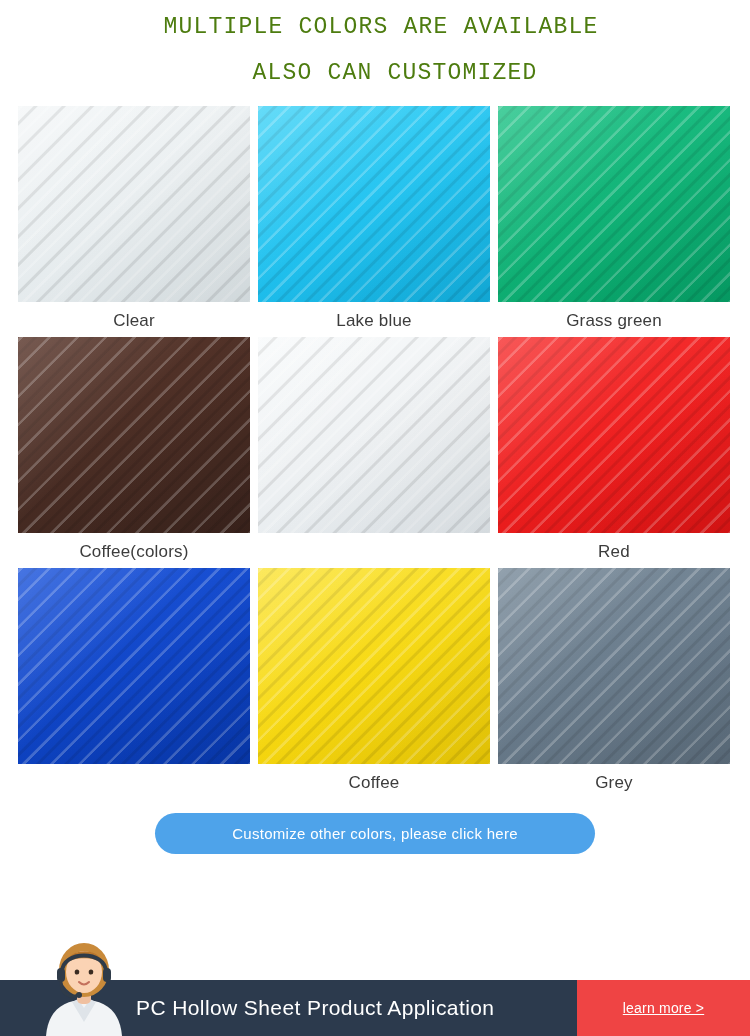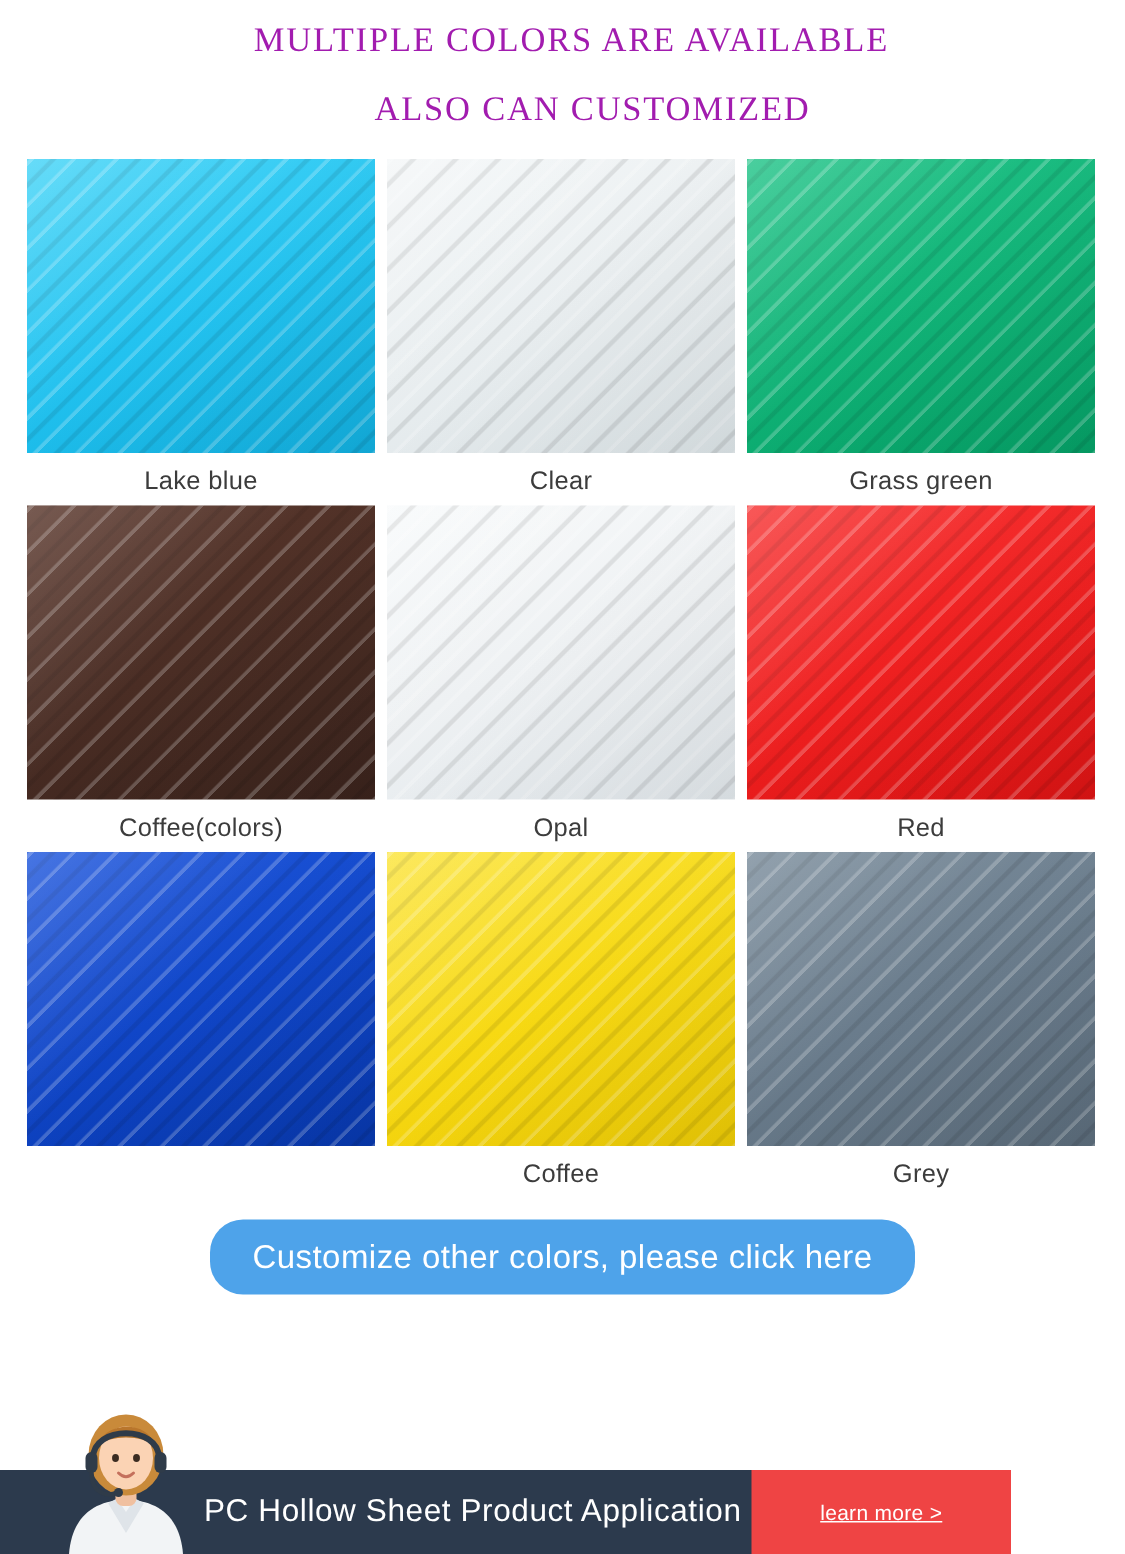--- a/index.html
+++ b/index.html
@@ -21,22 +21,22 @@
     position: relative;
     background: #fff;
   }
 
   
   .headings {
     padding-top: 10px;
     text-align: center;
   }
   .heading-line {
-    font-family: Liberation Serif, serif;
-    color: #a21caf;
+    font-family: Liberation Mono, monospace;
+    color: #4d7c0f;
     letter-spacing: 1.2px;
     padding-left: 12px;
   }
   .heading-1 {
     font-size: 23px;
     line-height: 34px;
   }
   .heading-2 {
     font-size: 23px;
     line-height: 34px;
@@ -94,36 +94,36 @@
 
   
   .cta-wrap {
     margin-top: 14px;
     display: flex;
     justify-content: center;
   }
   .cta {
     background: #4ea3ea;
     color: #ffffff;
-    font-size: 22px;
+    font-size: 15px;
     border: none;
     border-radius: 22px;
     padding: 12px 28px;
     min-width: 440px;
     text-align: center;
     cursor: pointer;
     letter-spacing: 0.3px;
   }
 
   
   .footer {
     position: absolute;
     left: 0;
     bottom: 0;
-    width: 674px;
+    width: 750px;
     height: 56px;
     background: #2c3a4d;
     display: flex;
     align-items: center;
   }
   .footer-title {
     flex: 1;
     color: #ffffff;
     font-size: 21px;
     padding-left: 136px;
@@ -160,53 +160,52 @@
 
 <div class="page">
 
   <div class="headings">
     <div class="heading-line heading-1">MULTIPLE COLORS ARE AVAILABLE</div>
     <div class="heading-line heading-2">ALSO CAN CUSTOMIZED</div>
   </div>
 
   <div class="grid">
       <div class="cell">
+        <div class="swatch" style="background: linear-gradient(160deg, rgb(244, 247, 248) 0%, rgb(233, 238, 240) 52%, rgb(221, 229, 232) 100%);">
+          <div class="stripes"></div>
+          <div class="sheen"></div>
+        </div>
+        <div class="caption">Clear</div>
+      </div>
+      <div class="cell">
         <div class="swatch" style="background: linear-gradient(160deg, rgb(69, 212, 247) 0%, rgb(35, 195, 240) 52%, rgb(18, 176, 224) 100%);">
           <div class="stripes"></div>
           <div class="sheen"></div>
         </div>
         <div class="caption">Lake blue</div>
       </div>
       <div class="cell">
-        <div class="swatch" style="background: linear-gradient(160deg, rgb(244, 247, 248) 0%, rgb(233, 238, 240) 52%, rgb(221, 229, 232) 100%);">
-          <div class="stripes"></div>
-          <div class="sheen"></div>
-        </div>
-        <div class="caption">Clear</div>
-      </div>
-      <div class="cell">
         <div class="swatch" style="background: linear-gradient(160deg, rgb(35, 196, 137) 0%, rgb(17, 179, 119) 52%, rgb(5, 161, 103) 100%);">
           <div class="stripes"></div>
           <div class="sheen"></div>
         </div>
         <div class="caption">Grass green</div>
       </div>
       <div class="cell">
         <div class="swatch" style="background: linear-gradient(160deg, rgb(90, 55, 44) 0%, rgb(74, 45, 36) 52%, rgb(58, 35, 28) 100%);">
           <div class="stripes"></div>
           <div class="sheen"></div>
         </div>
         <div class="caption">Coffee(colors)</div>
       </div>
       <div class="cell">
         <div class="swatch" style="background: linear-gradient(160deg, rgb(248, 250, 251) 0%, rgb(238, 241, 243) 52%, rgb(226, 232, 236) 100%);">
           <div class="stripes"></div>
           <div class="sheen"></div>
         </div>
-        <div class="caption">Opal</div>
       </div>
       <div class="cell">
         <div class="swatch" style="background: linear-gradient(160deg, rgb(247, 52, 52) 0%, rgb(239, 32, 32) 52%, rgb(221, 20, 20) 100%);">
           <div class="stripes"></div>
           <div class="sheen"></div>
         </div>
         <div class="caption">Red</div>
       </div>
       <div class="cell">
         <div class="swatch" style="background: linear-gradient(160deg, rgb(31, 87, 220) 0%, rgb(16, 70, 200) 52%, rgb(7, 56, 173) 100%);">

